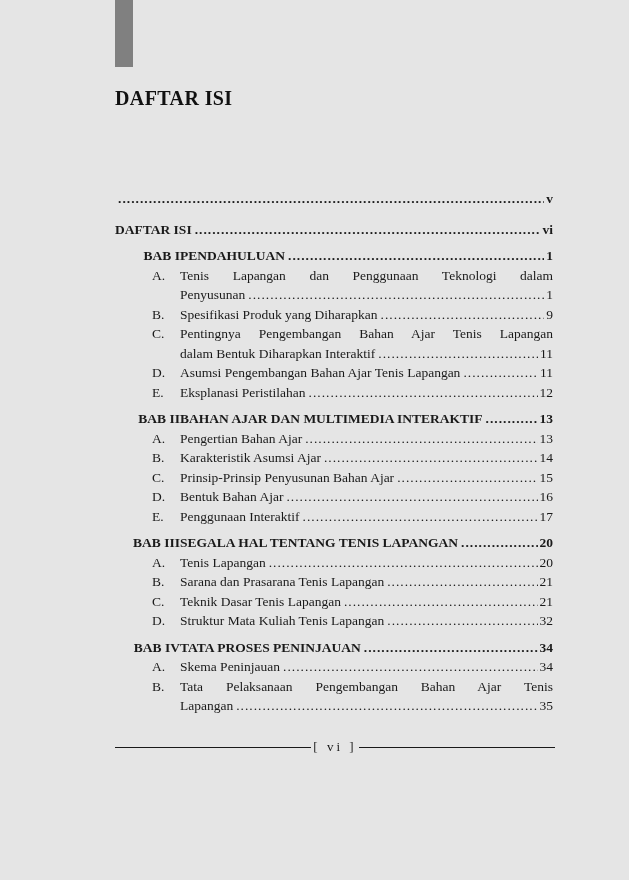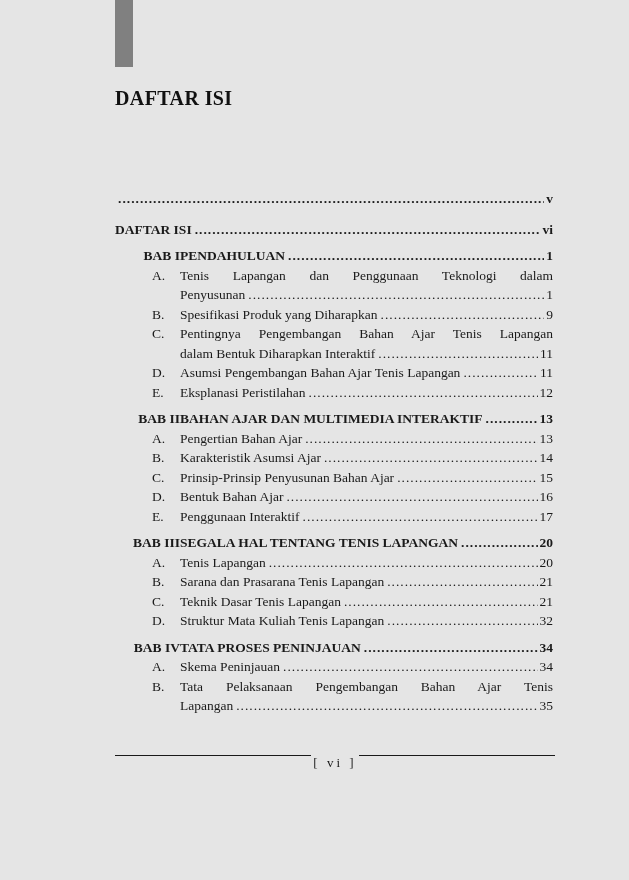--- a/index.html
+++ b/index.html
@@ -59,21 +59,21 @@
     text-align-last: justify;
   }
   .footer {
     position: absolute;
     left: 115px; right: 74px; top: 739px;
     display: flex;
     align-items: center;
     font-size: 13px;
   }
   .rule { flex: 1 1 auto; border-top: 1.4px solid #1a1a1a; }
-  .folio { padding: 0 2px; letter-spacing: 3px; white-space: pre; margin-top: 16px; }
+  .folio { padding: 0 2px; letter-spacing: 3px; white-space: pre; }
 </style>
 </head>
 <body>
 
 <div class="page">
   <div class="gray-bar"></div>
   <h1 class="title">DAFTAR ISI</h1>
   <div class="toc" id="toc">
       <div class="row top-row">
         <span class="dots"></span>

